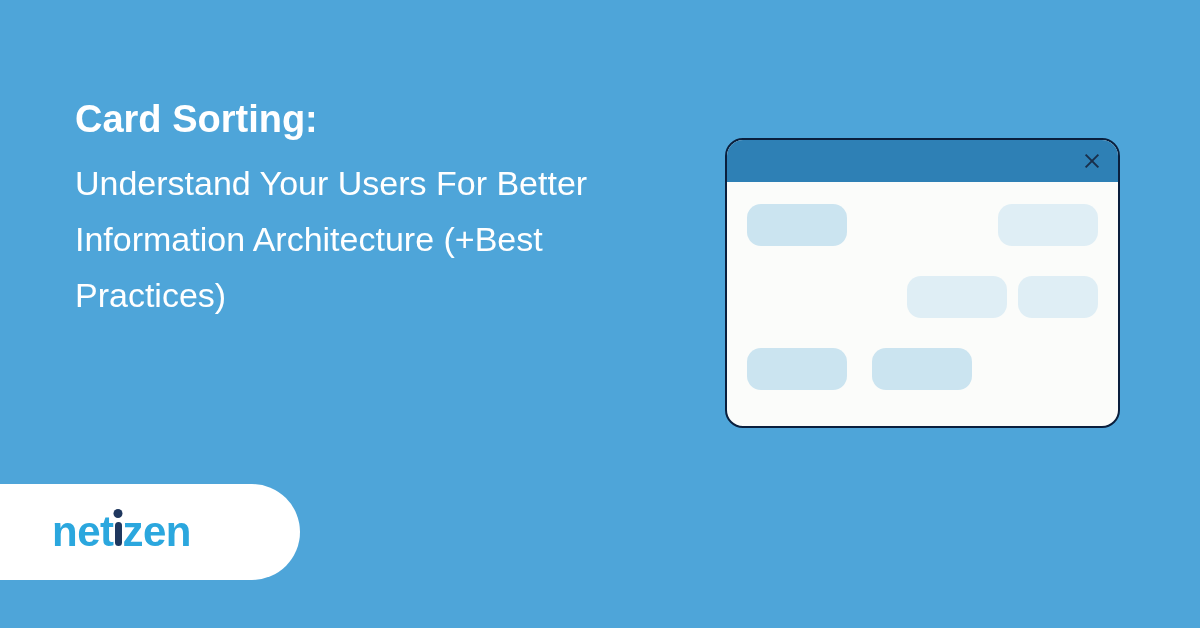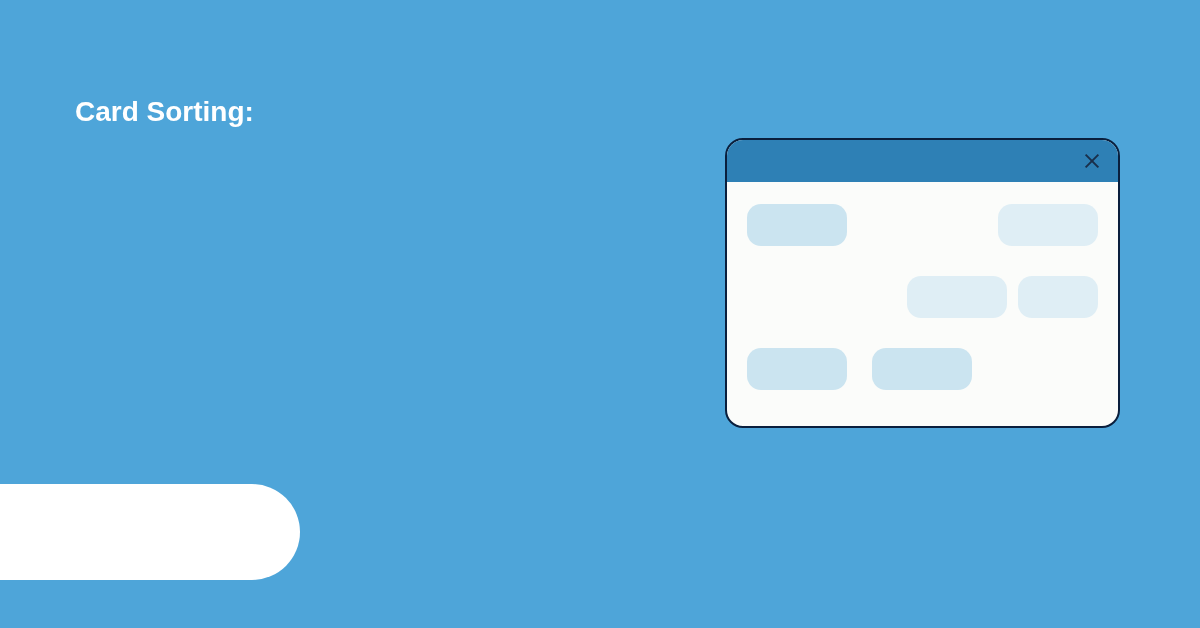--- a/index.html
+++ b/index.html
@@ -12,21 +12,21 @@
       overflow: hidden;
     }
     .content {
       position: absolute;
       top: 90px;
       left: 75px;
       max-width: 620px;
     }
     .title {
       color: #ffffff;
-      font-size: 28px;
+      font-size: 38px;
       font-weight: 700;
       line-height: 1.55;
       margin-bottom: 6px;
     }
     .subtitle {
       color: #ffffff;
       font-size: 34px;
       font-weight: 400;
       line-height: 1.65;
     }
@@ -134,32 +134,36 @@
       font-size: 22px;
       letter-spacing: 6px;
       margin-top: 2px;
     }
   </style>
 </head>
 <body>
 
 <div class="content">
   <div class="title">Card Sorting:</div>
+  <div class="subtitle">Understand Your Users For Better Information Architecture (+Best Practices)</div>
 </div>
 
 <div class="illustration">
   <div class="window-titlebar">
     <span class="close-icon"></span>
   </div>
   <div class="window-body">
     <div class="pill p1"></div>
     <div class="pill light p2"></div>
     <div class="pill light p3"></div>
     <div class="pill light p4"></div>
     <div class="pill p5"></div>
     <div class="pill p6"></div>
   </div>
 </div>
 
 <div class="logo-badge">
   <div class="logo">
+    <div class="logo-top">
+      <span class="net">net</span><span class="dot-wrap"><span class="i-dot"></span><span class="i-stem"></span></span><span class="zen">zen</span>
+    </div>
   </div>
 </div>
 
 </body></html>

